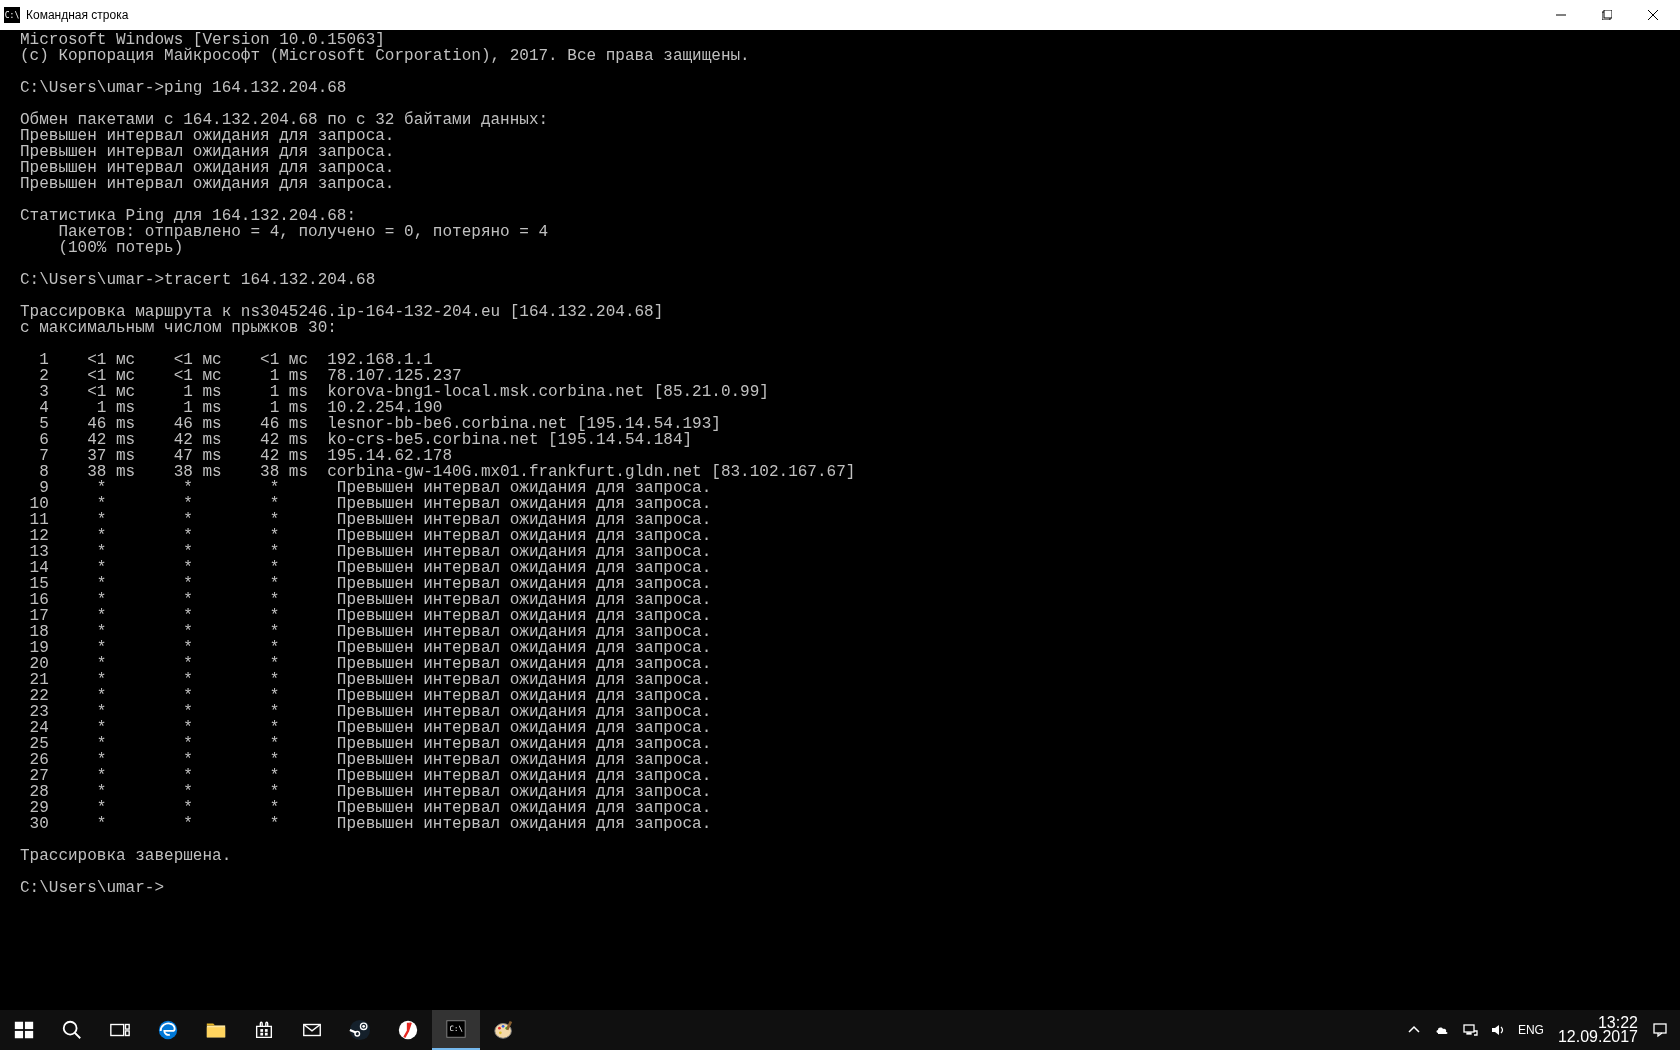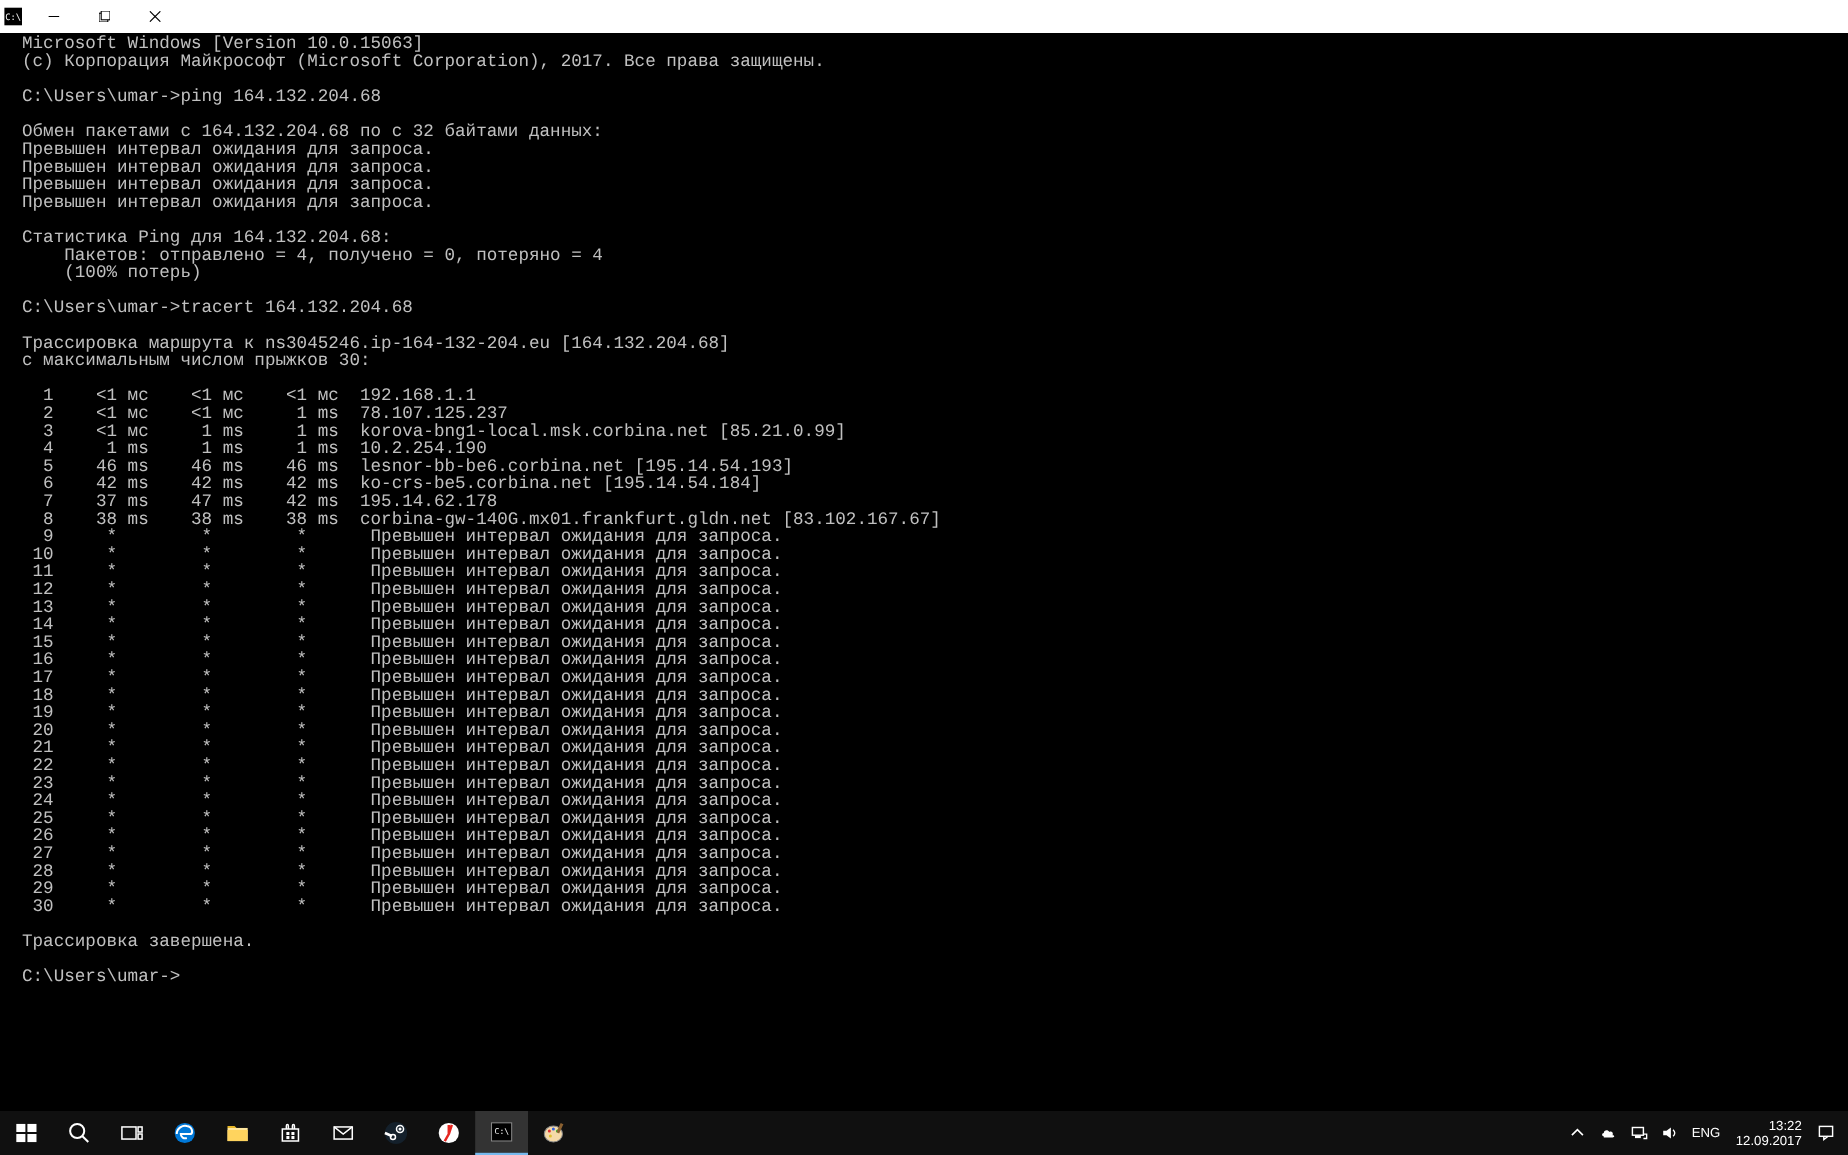--- a/index.html
+++ b/index.html
@@ -17,28 +17,29 @@
   .terminal { flex: 1; background: #000; color: #c0c0c0; font-family: Consolas, 'Courier New', monospace; font-size: 16px; line-height: 16px; padding: 2px 20px; white-space: pre; overflow: hidden; letter-spacing: 0px; }
   
   .taskbar { height: 40px; background: #101010; display: flex; align-items: center; color: #fff; font-family: 'Segoe UI', Tahoma, sans-serif; font-size: 12px; }
   .taskbar-left { display: flex; align-items: center; height: 100%; }
   .taskbar-item { width: 48px; height: 40px; display: inline-flex; align-items: center; justify-content: center; cursor: default; }
   .taskbar-item.active { background: #333; border-bottom: 2px solid #76b9ed; }
   .taskbar-item svg { width: 22px; height: 22px; }
   .taskbar-right { margin-left: auto; display: flex; align-items: center; height: 100%; }
   .tray-item { padding: 0 6px; height: 56px; display: inline-flex; align-items: center; justify-content: center; font-size: 12px; color: #fff; }
   .tray-item svg { width: 16px; height: 16px; }
-  .clock { display: flex; flex-direction: column; align-items: flex-end; justify-content: center; padding: 0 8px; font-size: 12px; line-height: 14px; }
+  .clock { display: flex; flex-direction: column; align-items: flex-end; justify-content: center; padding: 0 8px; font-size: 16px; line-height: 14px; }
 </style>
 </head>
 <body>
 
 <div class="window">
   <div class="titlebar">
     <span class="titlebar-icon">C:\</span>
+    <span class="titlebar-title">Командная строка</span>
     <div class="titlebar-controls">
       <div class="titlebar-btn">
         <svg viewBox="0 0 10 10">
             <line x1="0" y1="5" x2="10" y2="5" stroke="#000" stroke-width="1"></line>
           </svg>
       </div>
       <div class="titlebar-btn">
         <svg viewBox="0 0 10 10">
             <rect x="0" y="2" width="8" height="8" fill="none" stroke="#000" stroke-width="1"></rect>
             <rect x="2" y="0" width="8" height="8" fill="#fff" stroke="#000" stroke-width="1"></rect>

